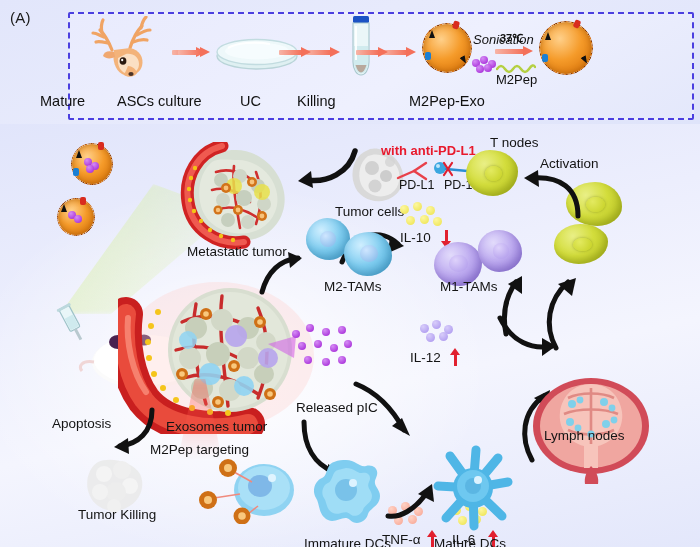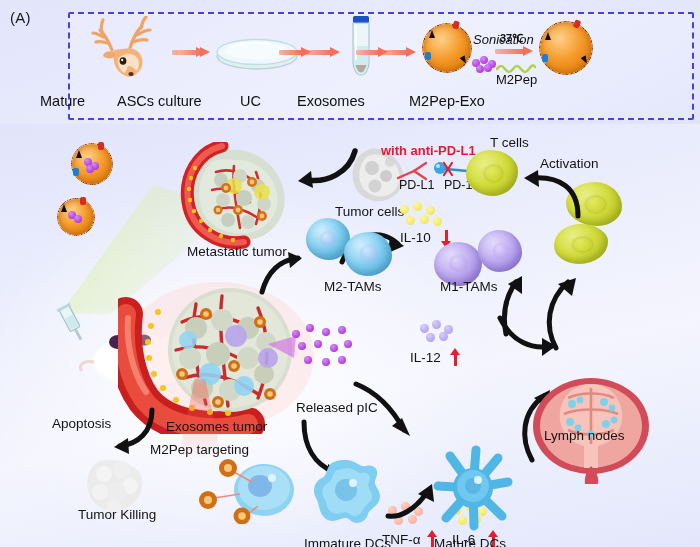--- a/index.html
+++ b/index.html
@@ -318,21 +318,21 @@
       <i style="left:0;top:3px"></i>
         <i style="left:8px;top:0"></i>
         <i style="left:16px;top:4px"></i>
       <i style="left:4px;top:9px"></i>
         <i style="left:12px;top:8px"></i>
     </div>
 
     <span class="pa-label" style="left:40px;top:93px;">Mature</span>
     <span class="pa-label" style="left:117px;top:93px;">ASCs culture</span>
     <span class="pa-label" style="left:240px;top:93px;">UC</span>
-    <span class="pa-label" style="left:297px;top:93px;">Exosomes</span>
+    <span class="pa-label" style="left:297px;top:93px;">Killing</span>
     <span class="pa-label" style="left:409px;top:93px;">M2Pep-Exo</span>
   </div>
 
   <div style="position:absolute;left:0;top:0;width:700px;height:124px;pointer-events:none;">
 
     <div class="rarrow" style="left:178px;top:48px;width:32px;">
       <div class="shaft"></div>
         <div class="head"></div>
       </div>
     <div class="rarrow" style="left:279px;top:48px;width:32px;">
@@ -522,21 +522,21 @@
       <svg width="48" height="20" viewBox="0 0 48 20">
         <circle cx="8" cy="9" r="6" fill="#3aa6e0"></circle>
         <circle cx="6" cy="7" r="2" fill="#bfe6fa"></circle>
         <path d="M14 10 L46 13" stroke="#2a8fd4" stroke-width="2.6" stroke-linecap="round"></path>
         <path d="M12 4 L20 16 M20 4 L12 16" stroke="#e02030" stroke-width="2.2" stroke-linecap="round"></path>
       </svg>
     </div>
     <span class="pb-label sm" style="left:399px;top:54px;font-size:12.5px;">PD-L1</span>
     <span class="pb-label sm" style="left:444px;top:54px;font-size:12.5px;">PD-1</span>
 
-    <span class="pb-label" style="left:490px;top:11px;">T cells</span>
+    <span class="pb-label" style="left:490px;top:11px;">T nodes</span>
 
     <div class="cell tcell" style="left:466px;top:26px;width:52px;height:46px;border-radius:46% 54% 48% 52%/52% 46% 54% 48%;">
       <div class="nuc"></div>
     </div>
     <div class="cell tcell" style="left:566px;top:58px;width:56px;height:44px;border-radius:52% 48% 44% 56%/48% 56% 44% 52%;">
       <div class="nuc"></div>
     </div>
     <div class="cell tcell" style="left:554px;top:100px;width:54px;height:40px;border-radius:48% 52% 54% 46%/54% 44% 56% 46%;">
       <div class="nuc"></div>
     </div>

